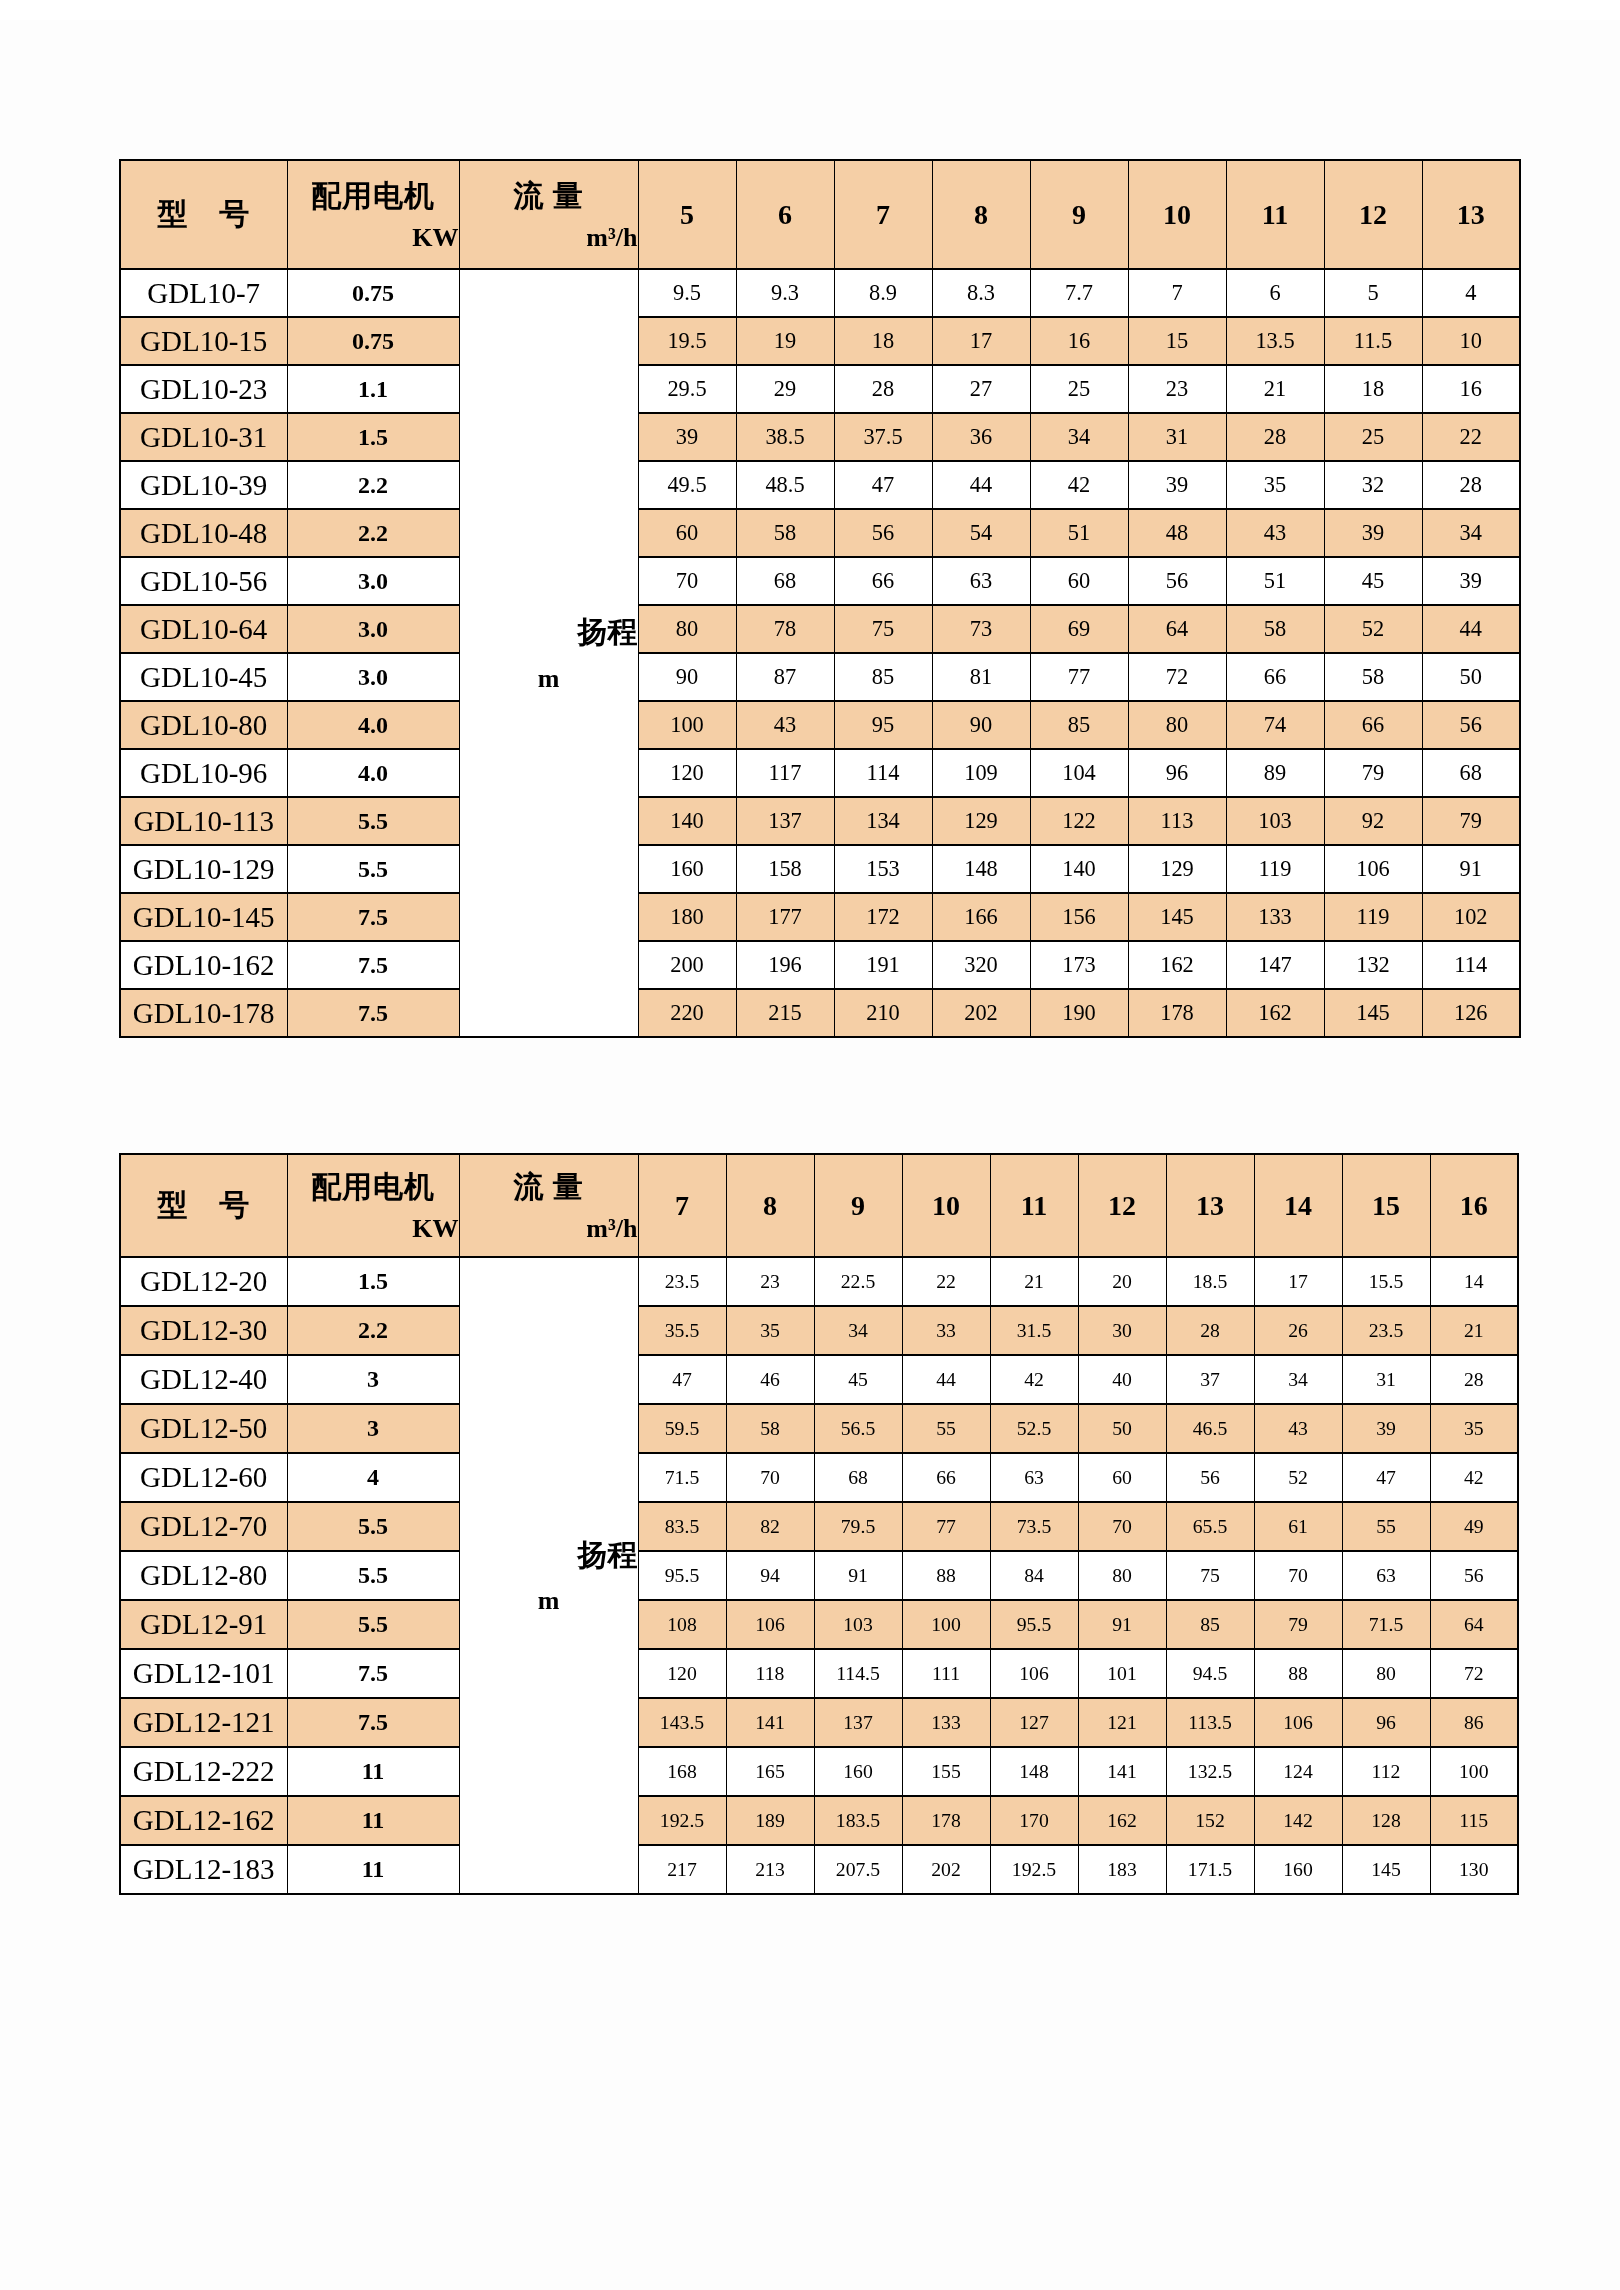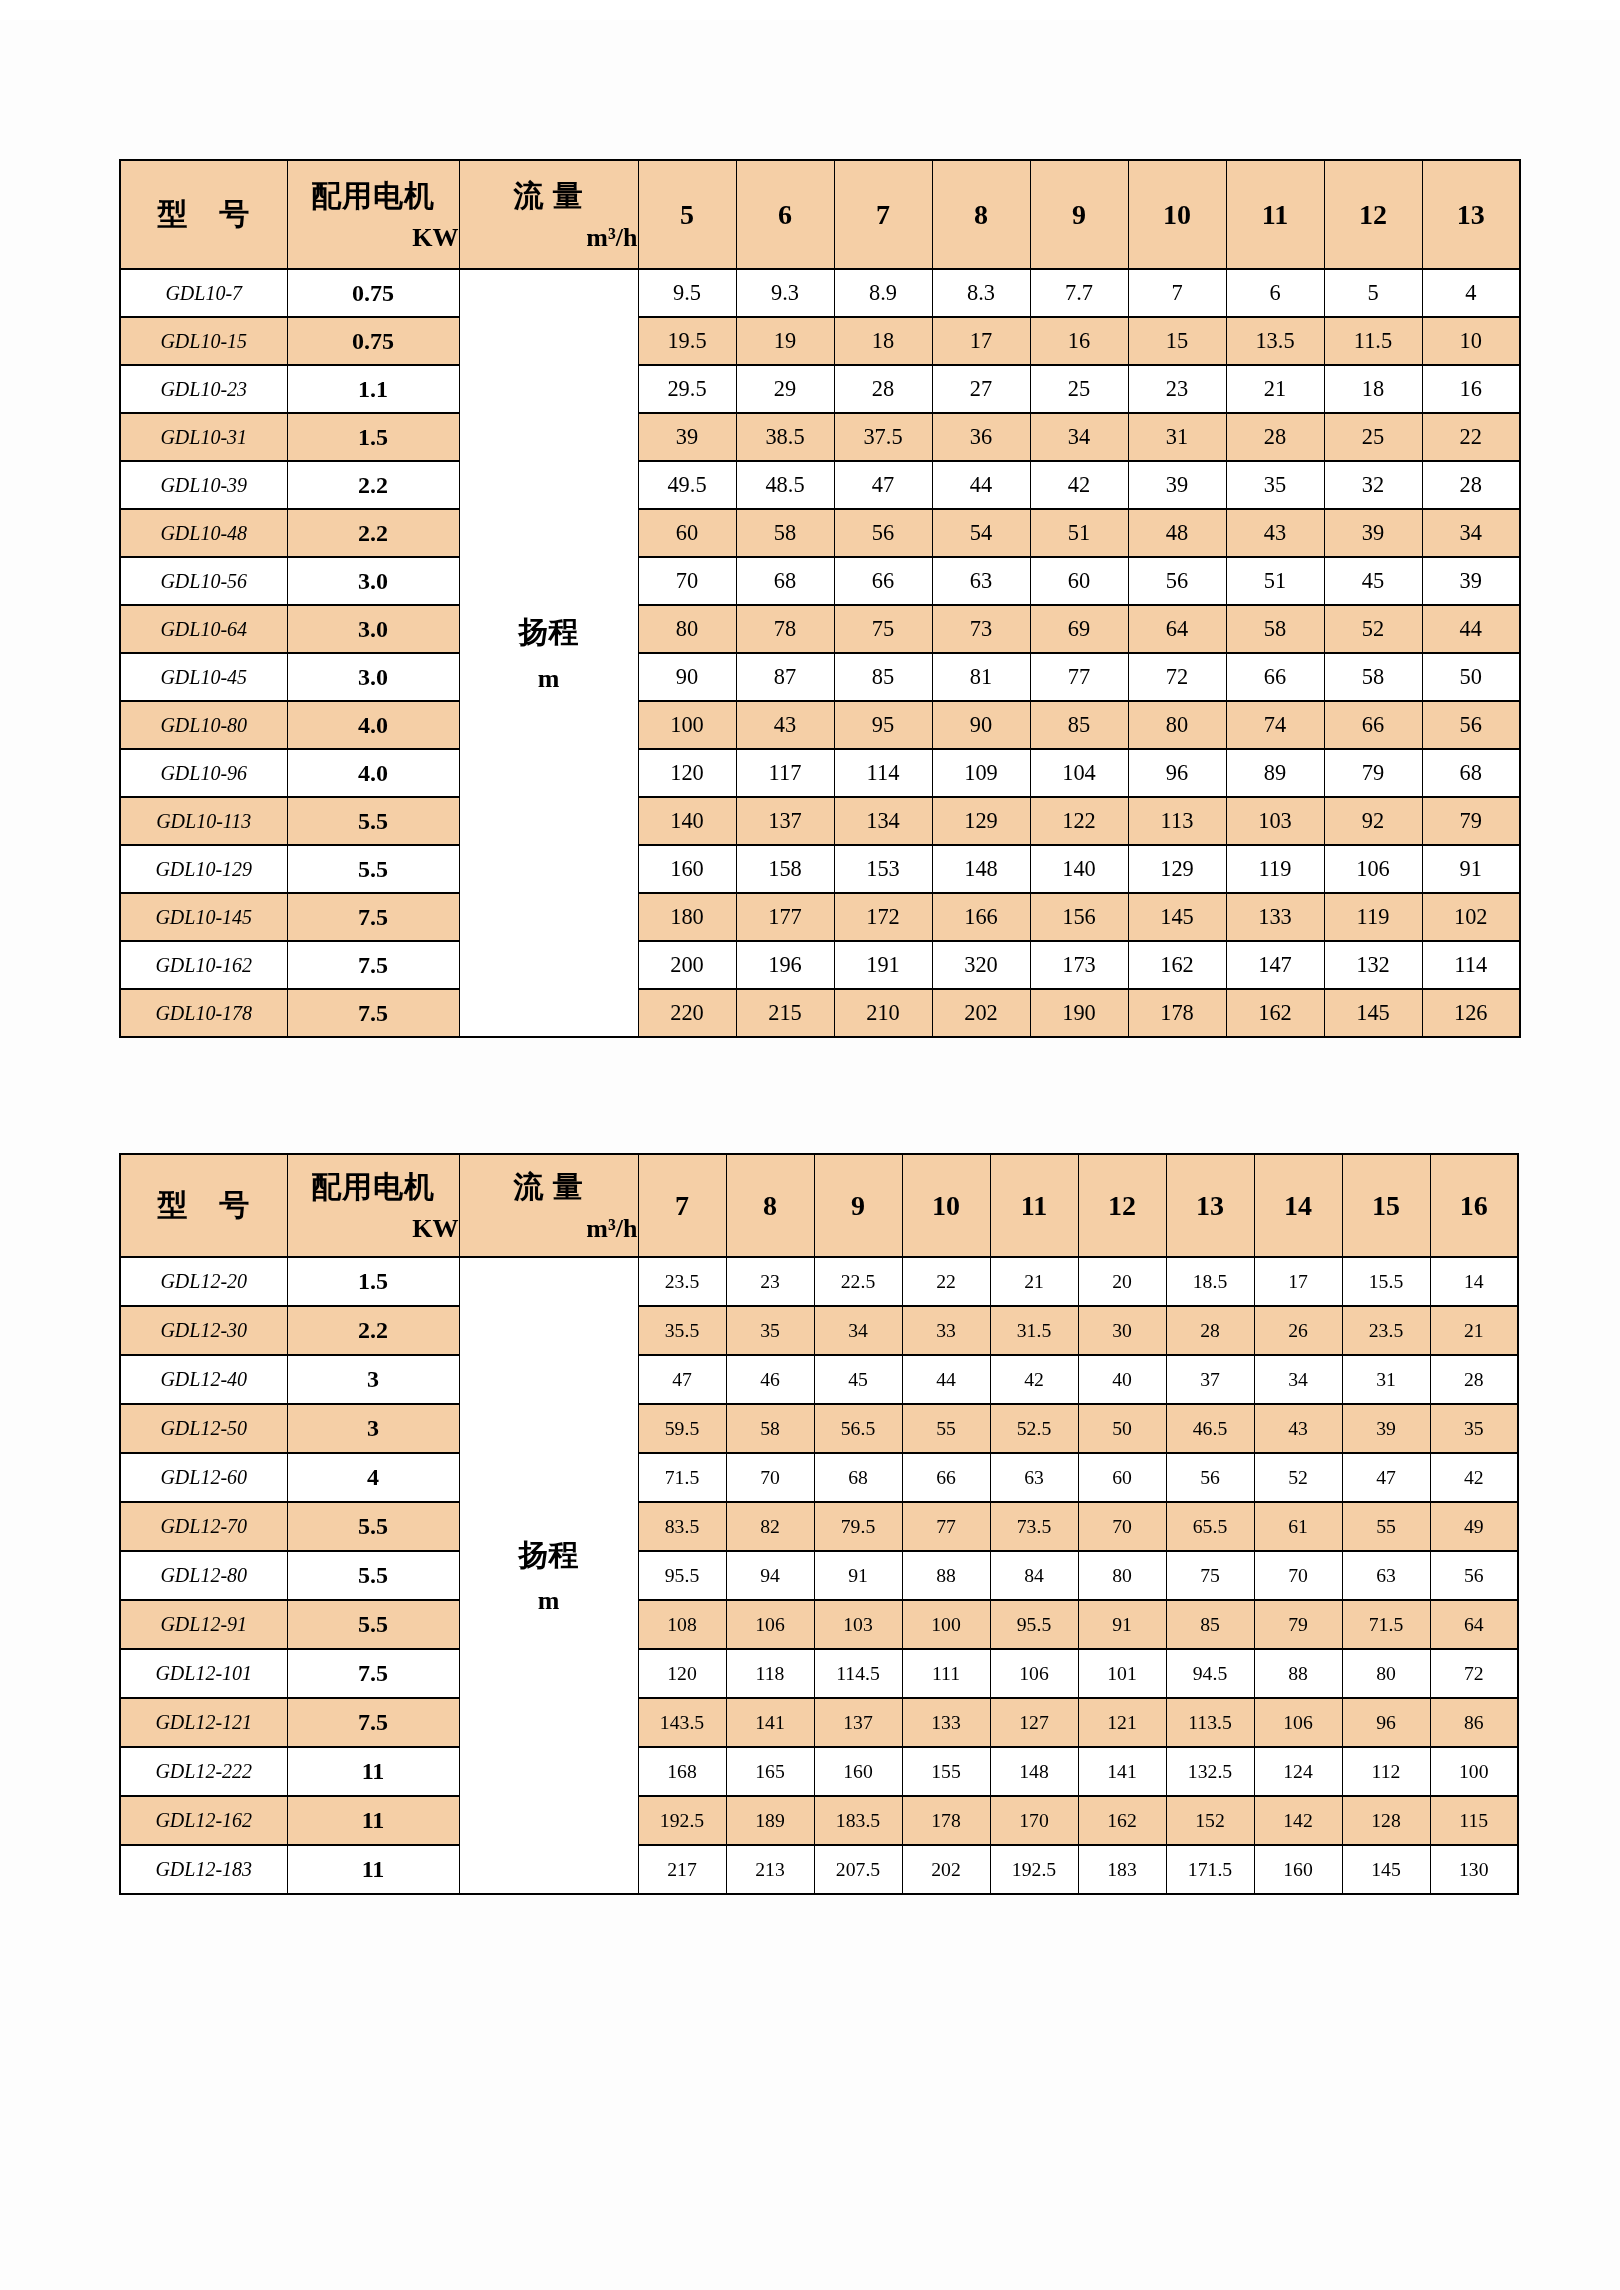--- a/index.html
+++ b/index.html
@@ -52,29 +52,28 @@
   .t2 thead th { height: 101px; }
   .t2 tbody td { height: 47px; }
 
   .h-model, .h-line1 { font-size: 30px; letter-spacing: 0.9px; }
   .h-line2 { font-size: 26px; margin-top: 6.3px; font-family: "Liberation Serif", serif; text-align: right; }
   .h-col { font-size: 28px; }
 
   .c-model {
     text-align: left;
     padding-left: 24px;
-    font-size: 20px;
-    font-style: italic;
+    font-size: 29px;
   }
   .c-kw { font-size: 24px; font-weight: bold; }
   .t1 .c-val { font-size: 22.4px; }
   .t2 .c-val { font-size: 19.7px; }
 
   .c-head { background: #ffffff; }
-  .c-head .head-line1 { font-size: 30px; font-weight: 700; }
+  .c-head .head-line1 { font-size: 30px; font-weight: 700; text-align: right; }
   .c-head .head-line2 { font-size: 26px; font-weight: 700; margin-top: 10.7px; }
 </style>
 </head>
 <body>
 
 <main class="page">
   <table class="pump-table t1">
       <colgroup>
         <col style="width: 167px;">
         <col style="width: 172px;">

